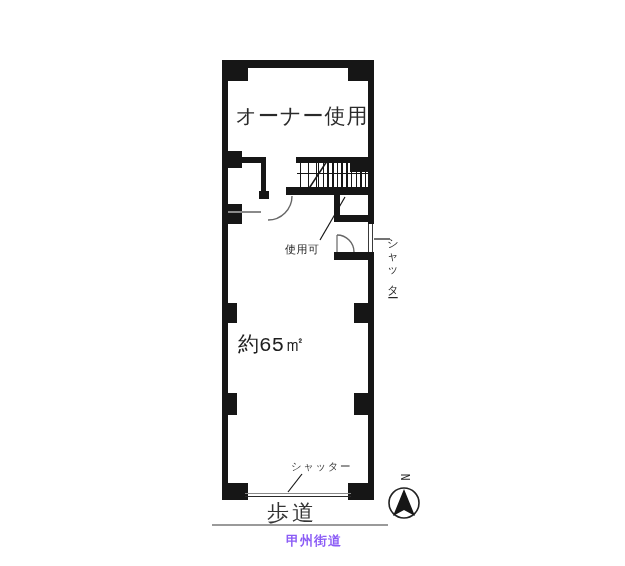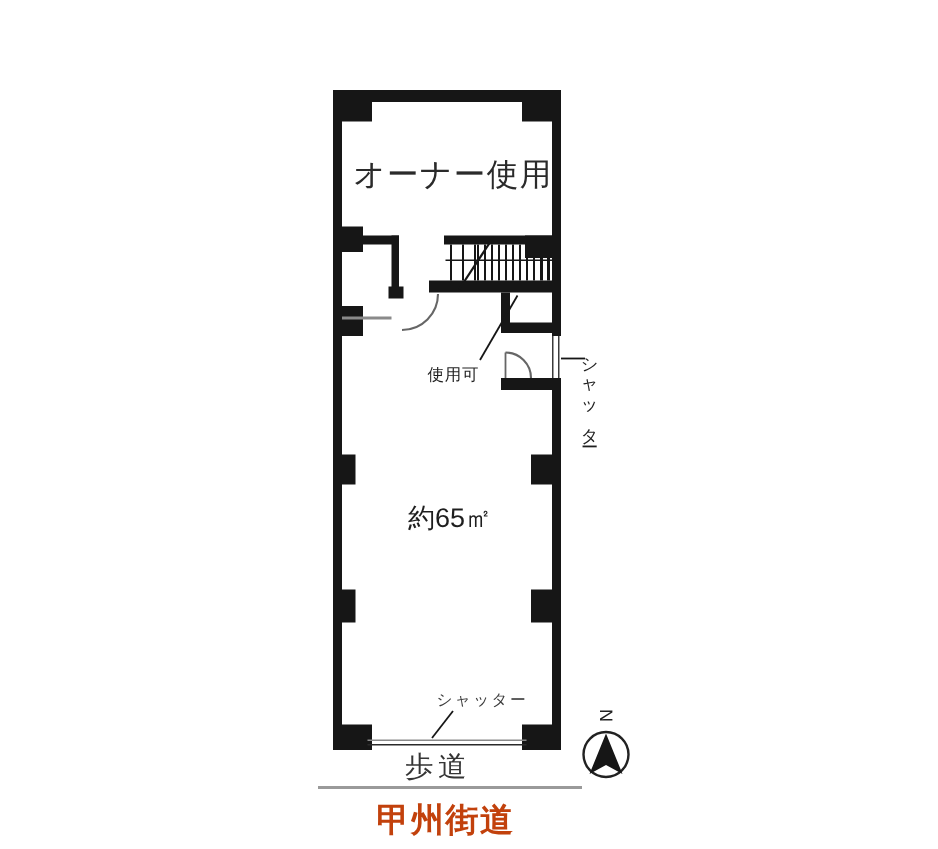--- a/index.html
+++ b/index.html
@@ -1,17 +1,17 @@
 <!DOCTYPE html>
 <html><head>
 <meta charset="utf-8">
 <style>
   html,body{margin:0;padding:0;background:#ffffff;}
   .canvas{position:relative;width:625px;height:566px;background:#ffffff;overflow:hidden;
-          font-family:Liberation Sans, sans-serif;}
+          font-family:Liberation Mono, monospace;}
   .wall{position:absolute;background:#161616;}
   .line{position:absolute;background:#161616;}
   .thin{position:absolute;}
   .txt{position:absolute;white-space:nowrap;color:#1e1e1e;}
   .treads{position:absolute;top:163px;height:24px;}
   .treads.dense{left:318px;width:50px;
     background:repeating-linear-gradient(90deg,#161616 0,#161616 1.4px,transparent 1.4px,transparent 4.7px);}
   .treads.sparse{left:300px;width:18px;
     background:repeating-linear-gradient(90deg,#161616 0,#161616 1.4px,transparent 1.4px,transparent 8px);}
   .overlay{position:absolute;left:0;top:0;width:625px;height:566px;pointer-events:none;}
@@ -73,25 +73,25 @@
       <path d="M 404 489 L 393 516 L 404 510 L 415 516 Z" fill="#161616"></path>
     </g>
   </svg>
 
   <div class="txt" style="left:228px;top:102px;width:148px;text-align:center;font-size:21px;letter-spacing:1px;color:#2a2a2a;">オーナー使用</div>
 
   <div class="txt" style="left:285px;top:242px;font-size:11px;letter-spacing:0.5px;">使用可</div>
 
   <div class="txt vtext" style="left:384px;top:231px;height:74px;font-size:11.5px;letter-spacing:2px;">シャッター</div>
 
-  <div class="txt" style="left:238px;top:337px;width:124px;text-align:center;font-size:18px;line-height:17px;">
+  <div class="txt" style="left:238px;top:337px;width:124px;text-align:left;font-size:21px;line-height:17px;">
     <div>約65㎡</div>
   </div>
 
   <div class="txt" style="left:291px;top:460px;font-size:10.5px;letter-spacing:1.5px;color:#3c3c3c;">シャッター</div>
 
-  <div class="txt" style="left:250px;top:498px;width:84px;text-align:center;font-size:19px;letter-spacing:3px;color:#353535;">歩道</div>
+  <div class="txt" style="left:250px;top:498px;width:84px;text-align:center;font-size:22px;letter-spacing:3px;color:#353535;">歩道</div>
 
-  <div class="txt" style="left:235px;top:532px;width:124px;text-align:center;font-size:22px;font-weight:bold;letter-spacing:1px;color:#c2410c;">甲州街道</div>
+  <div class="txt" style="left:252px;top:532px;width:124px;text-align:center;font-size:13px;font-weight:bold;letter-spacing:1px;color:#8b5cf6;">甲州街道</div>
 
   <div class="txt" style="left:397px;top:470px;width:14px;text-align:center;font-size:12px;transform:rotate(90deg);color:#222;">N</div>
 
 </div>
 
 </body></html>

